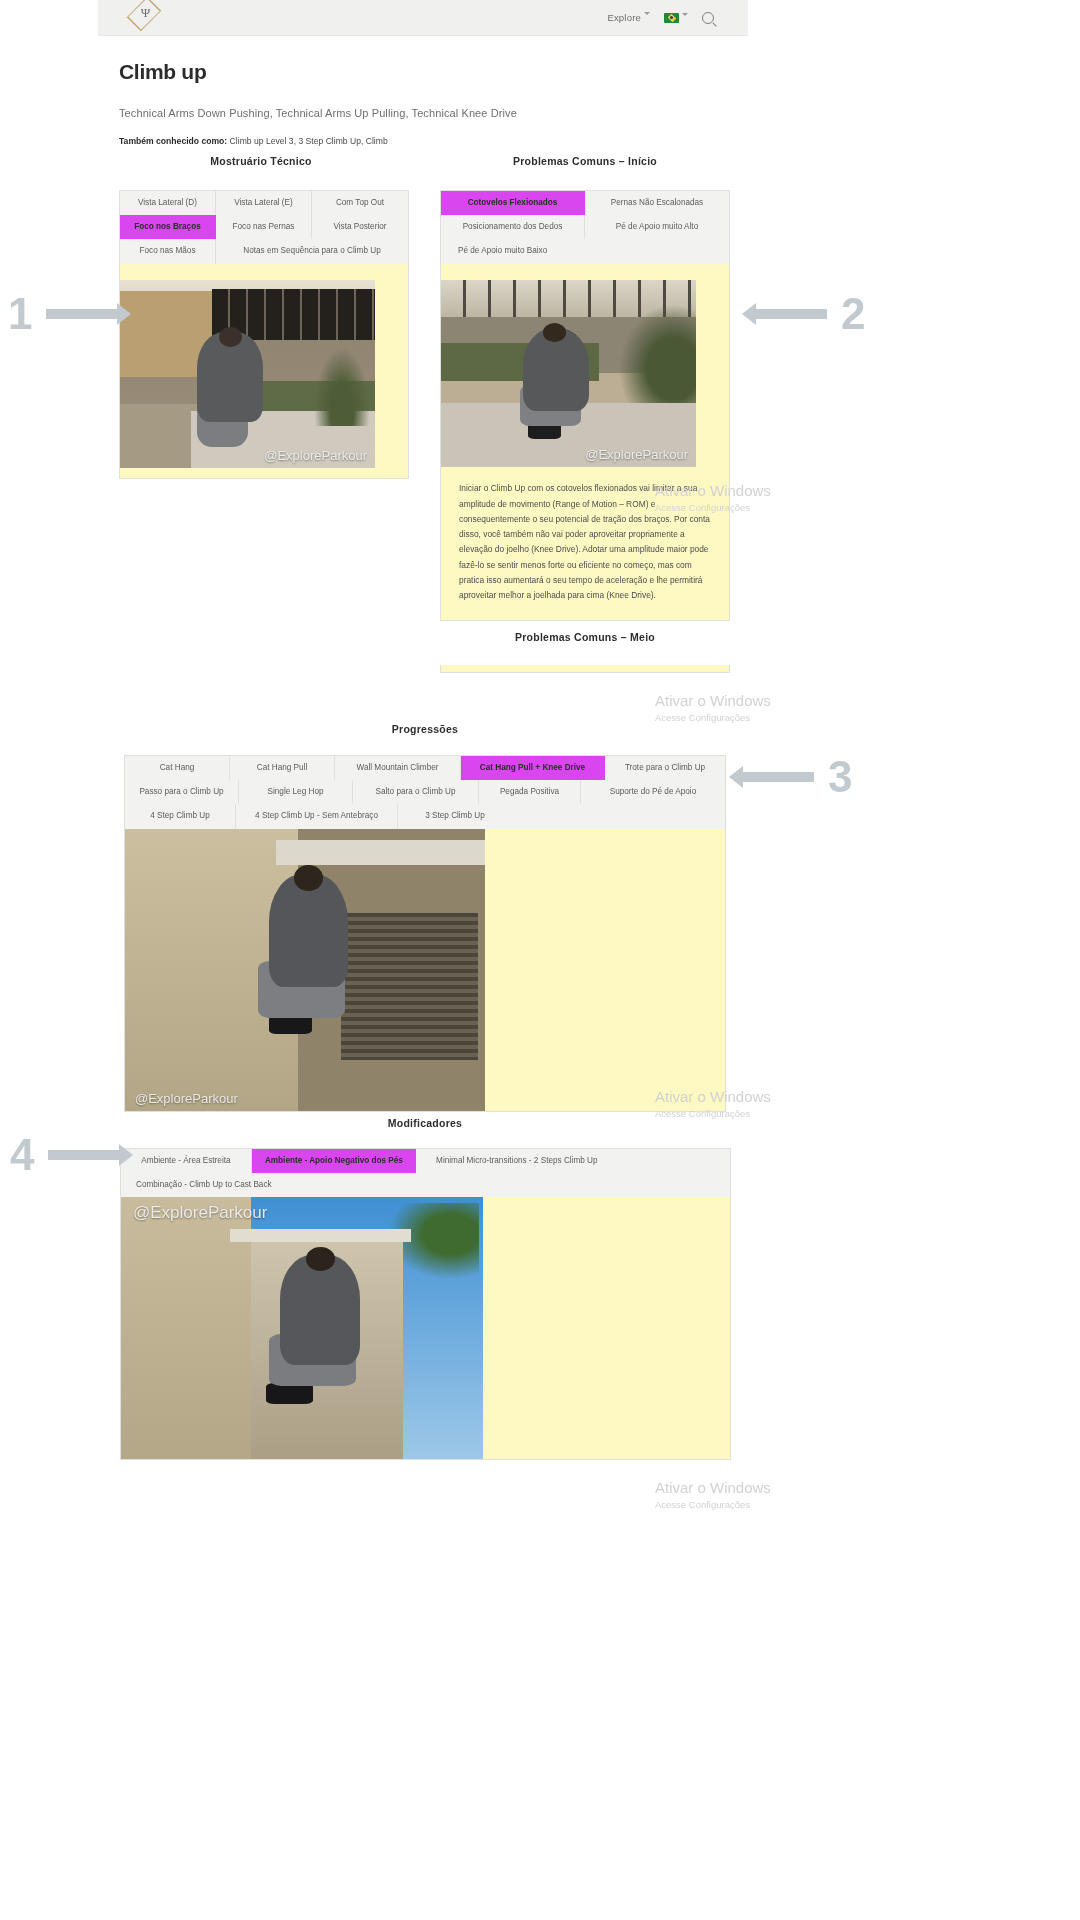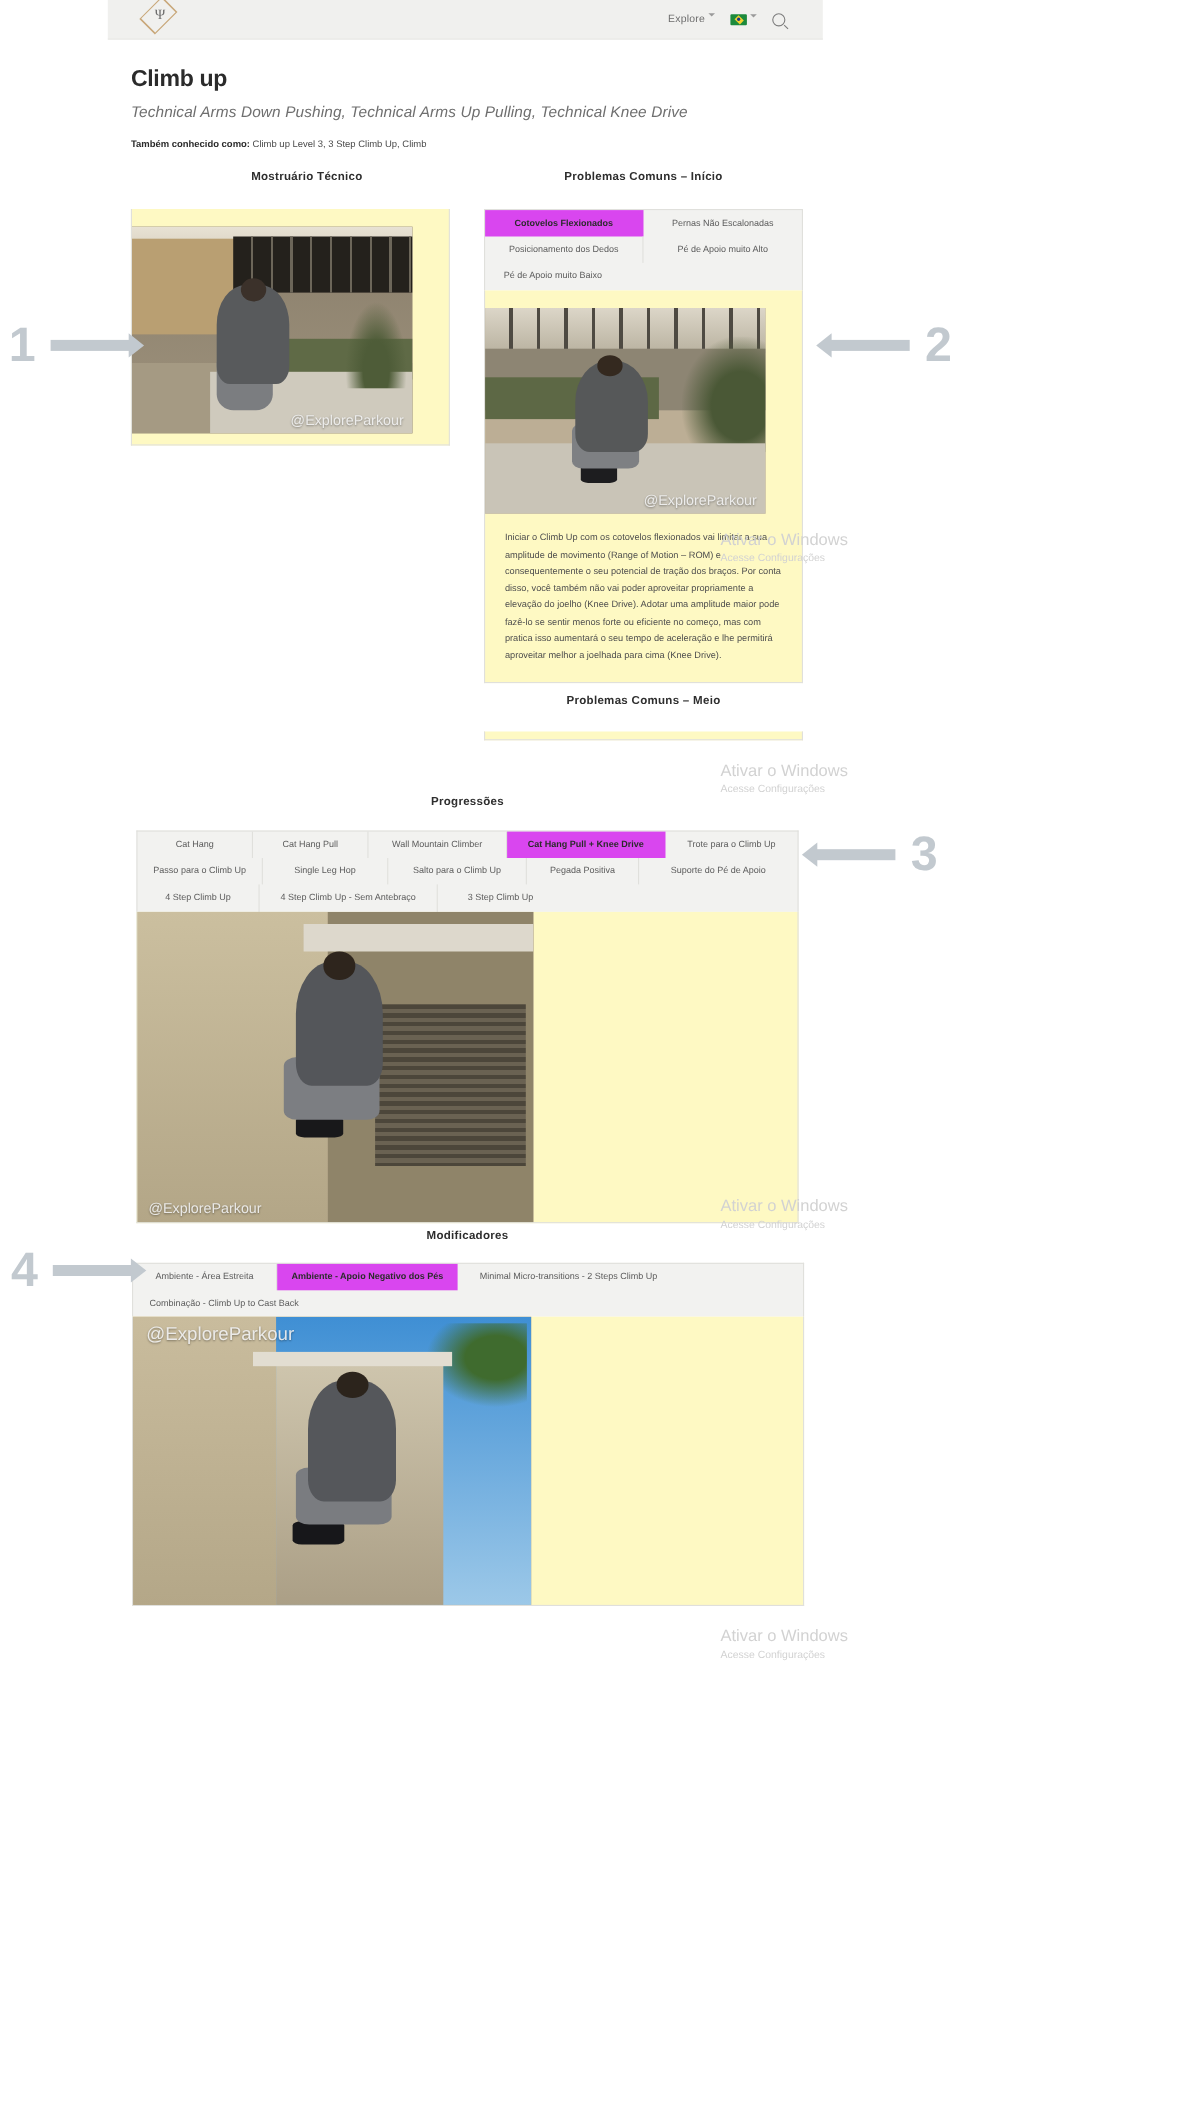--- a/index.html
+++ b/index.html
@@ -45,21 +45,21 @@
   .flag:after{ content:""; width:8px;height:6px;background:#f2d230; transform:rotate(45deg) scale(.85,.85); position:absolute;}
   .flag:before{ content:""; width:3.4px;height:3.4px;border-radius:50%;background:#1b3a8a; position:absolute; z-index:2;}
   .search-icon { width:12px;height:12px;border:1.4px solid #7d7d7d;border-radius:50%; position:relative;}
   .search-icon:after{content:"";position:absolute;right:-4px;bottom:-3px;width:5px;height:1.4px;background:#7d7d7d;transform:rotate(45deg);}
 
   
   .title-block { position:absolute; left:119px; top:60px; width:700px; }
   .page-title {
     font-size:21px; font-weight:700; color:#2b2b2b; letter-spacing:-.3px;
   }
-  .subtitle { margin-top:9px; font-size:14px; color:#6f6f6f; letter-spacing:.1px;font-style:italic; }
+  .subtitle { margin-top:23px; font-size:11px; color:#6f6f6f; letter-spacing:.1px; }
   .aka { margin-top:17px; font-size:8.6px; color:#4a4a4a; }
   .aka b { font-weight:700; color:#2b2b2b; }
 
   
   .sec-heading {
     position:absolute; font-size:10.5px; font-weight:700; color:#2e2e2e;
     letter-spacing:.25px; text-align:center;
   }
 
   
@@ -199,23 +199,33 @@
   </div>
 
   <div class="title-block">
     <div class="page-title">Climb up</div>
     <div class="subtitle">Technical Arms Down Pushing, Technical Arms Up Pulling, Technical Knee Drive</div>
     <div class="aka">
       <b>Também conhecido como:</b><span> Climb up Level 3, 3 Step Climb Up, Climb</span>
     </div>
   </div>
 
-  <div class="sec-heading" style="left:134px; top:155px; width:290px;">Mostruário Técnico</div>
+  <div class="sec-heading" style="left:116px; top:155px; width:290px;">Mostruário Técnico</div>
 
   <div class="widget" style="left:119px; top:190px; width:290px;">
+    <div class="tabstrip">
+      <div class="tab" style="width:33.33%">Vista Lateral (D)</div>
+      <div class="tab" style="width:33.33%">Vista Lateral (E)</div>
+      <div class="tab" style="width:33.33%;border-right:none">Com Top Out</div>
+      <div class="tab active" style="width:33.33%">Foco nos Braços</div>
+      <div class="tab" style="width:33.33%">Foco nas Pernas</div>
+      <div class="tab" style="width:33.33%;border-right:none">Vista Posterior</div>
+      <div class="tab" style="width:33.33%">Foco nas Mãos</div>
+      <div class="tab" style="width:66.66%;border-right:none">Notas em Sequência para o Climb Up</div>
+    </div>
     <div class="panel" style="height:215px; padding-top:16px;">
       <div class="photo photoA" style="width:255px;height:188px;">
         <div class="pa-sky"></div>
           <div class="pa-build"></div>
         <div class="pa-win"></div>
           <div class="pa-winbars"></div>
         <div class="pa-ground"></div>
           <div class="pa-hedge"></div>
         <div class="pa-wall"></div>
           <div class="pa-plant"></div>

